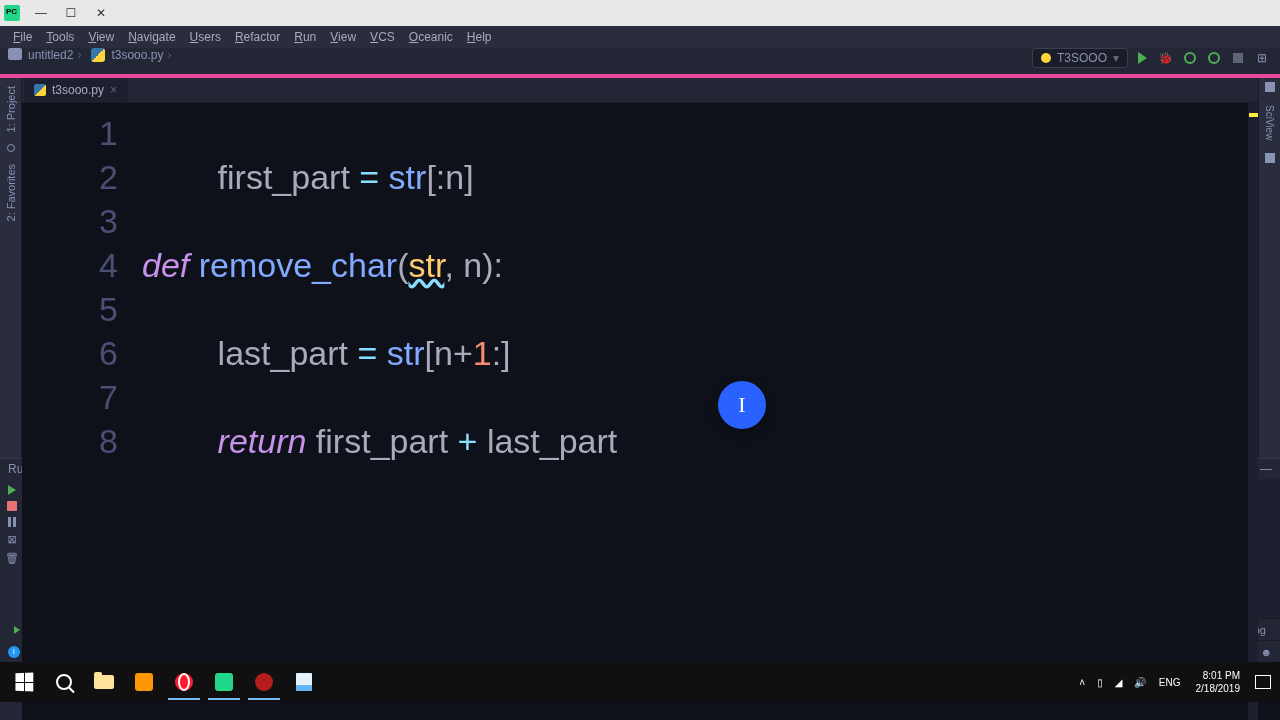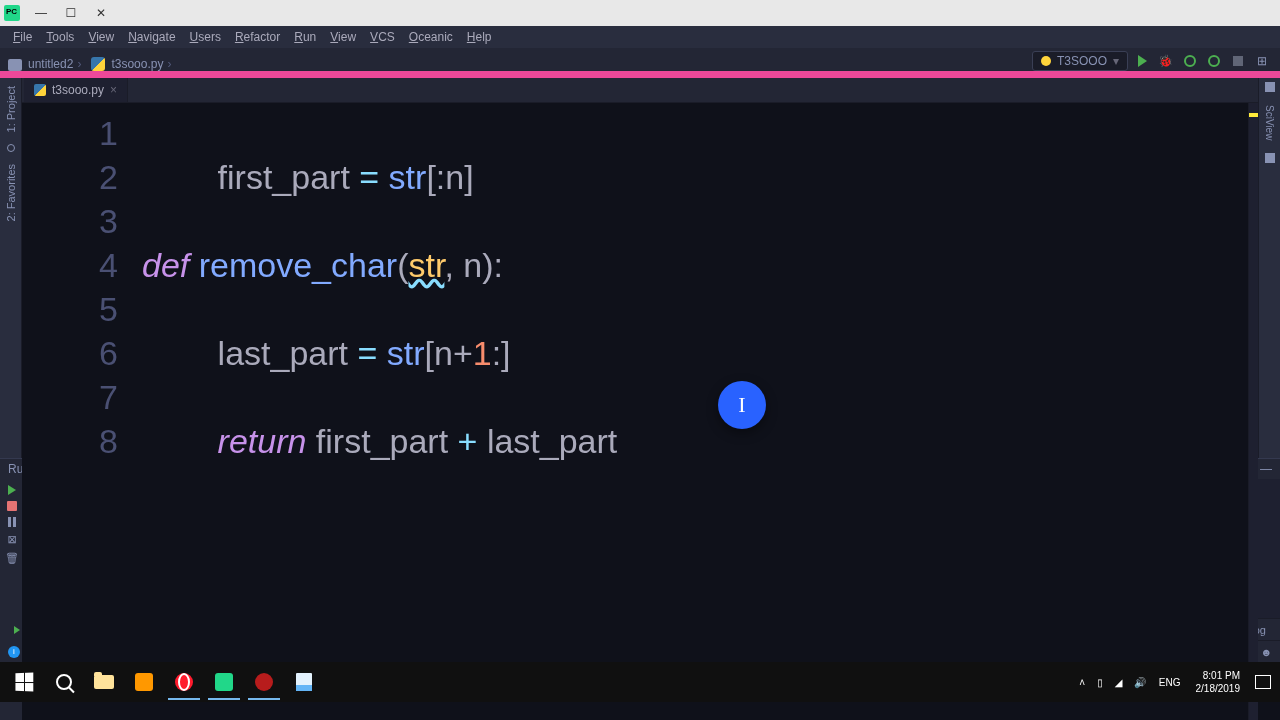--- a/index.html
+++ b/index.html
@@ -5,21 +5,21 @@
 *{margin:0;padding:0;box-sizing:border-box;font-family:"Segoe UI",Arial,sans-serif;user-select:none}
 html,body{width:1280px;height:720px;overflow:hidden;background:#0f111a}
 .titlebar{height:26px;background:#e8e8e8;display:flex;align-items:center;padding:0 4px;font-size:12px;color:#222}
 .titlebar .tb-icon{width:16px;height:16px;background:#21d789;border-radius:2px;margin-right:6px;position:relative}
 .titlebar .tb-icon::after{content:"PC";position:absolute;font-size:8px;font-weight:bold;color:#000;left:2px;top:2px}
 .titlebar .title-text{flex:1}
 .titlebar .win-btn{width:30px;height:22px;display:flex;align-items:center;justify-content:center;font-size:12px;color:#333}
 .menubar{height:22px;background:#292d3e;display:flex;align-items:center;padding:0 6px;font-size:12px;color:#aab}
 .menubar span{padding:0 7px}
 .menubar span:first-letter{text-decoration:underline}
-.navbar{height:30px;background:#232635;display:flex;align-items:flex-end;padding:0 8px;font-size:12px;color:#8892b3;border-bottom:7px solid #ec4899}
+.navbar{height:30px;background:#232635;display:flex;align-items:flex-start;padding:0 8px;font-size:12px;color:#8892b3;border-bottom:4px solid #ec4899}
 .navbar .folder{width:14px;height:12px;background:#8892b3;border-radius:2px;margin-right:6px}
 .navbar .pyicon{width:14px;height:14px;background:linear-gradient(135deg,#3776ab 50%,#ffd43b 50%);border-radius:3px;margin:0 6px}
 .navbar .chev{color:#51597a;padding:0 4px}
 .navbar .spacer{flex:1}
 .navbar .run-cfg{background:#1a1c28;border:1px solid #3a3f55;padding:2px 8px;border-radius:3px;display:flex;align-items:center;gap:6px}
 .navbar .run-cfg .pylogo{width:10px;height:10px;background:#ffd43b;border-radius:50%}
 .navbar .tb-btn{width:20px;height:20px;margin-left:4px;display:flex;align-items:center;justify-content:center}
 .navbar .play-g{width:0;height:0;border-left:9px solid #4caf50;border-top:6px solid transparent;border-bottom:6px solid transparent}
 .navbar .bug{color:#e57373;font-size:12px}
 .navbar .cov{width:12px;height:12px;border:2px solid #4caf50;border-radius:50%}

